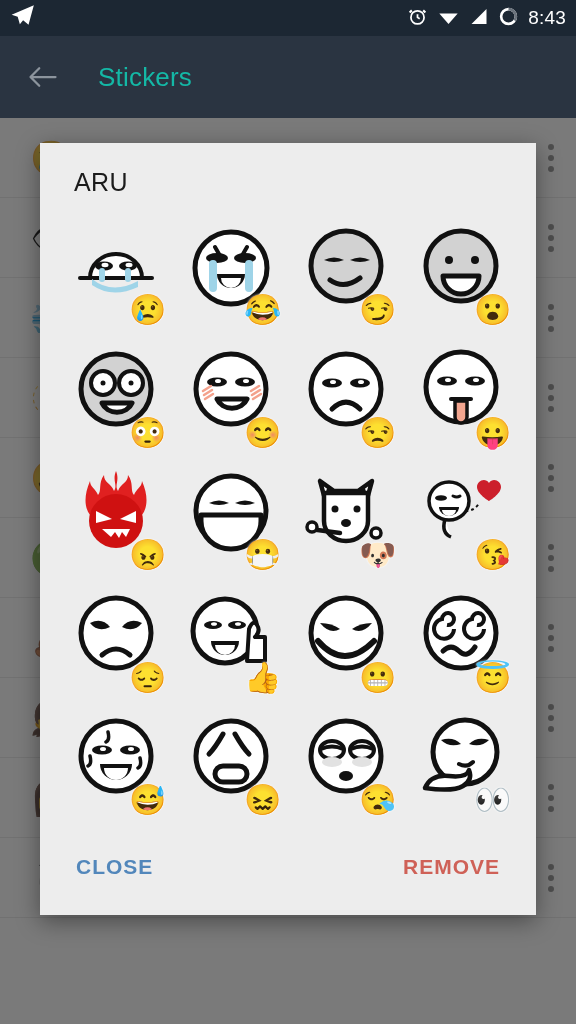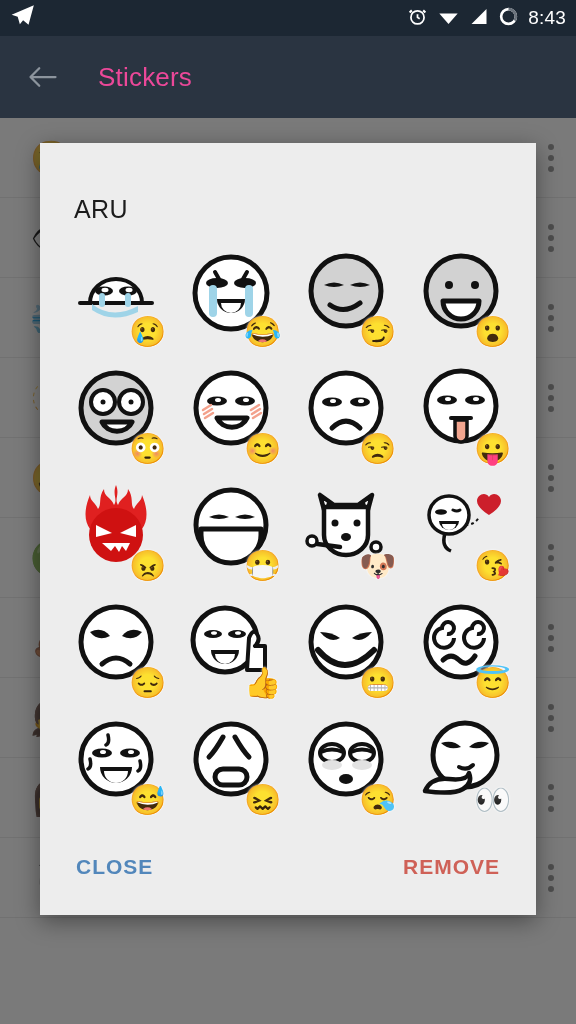--- a/index.html
+++ b/index.html
@@ -19,21 +19,21 @@
   #status-bar .right { display:flex; align-items:center; gap:9px; }
   .st-time { color:#fff; font-size:19px; letter-spacing:.2px;text-align:center; }
 
   
   #toolbar {
     position:absolute; top:36px; left:0; width:576px; height:82px;
     background:#2a3441; display:flex; align-items:center;
   }
   #back-arrow { width:26px; height:26px; margin-left:28px; position:relative; }
   #toolbar .title {
-    margin-left:44px; color:#ec4899; font-size:26px; letter-spacing:.2px;
+    margin-left:44px; color:#14b8a6; font-size:26px; letter-spacing:.2px;
   }
 
   
   #bg-list { position:absolute; top:118px; left:0; width:576px; height:906px; background:#fff; }
   .bg-row {
     position:relative; height:80px; border-bottom:1px solid #e6e6e6;
     display:flex; align-items:center; padding-left:24px; overflow:hidden;
   }
   .bg-thumb {
     width:56px; height:58px; flex:0 0 56px; position:relative;
@@ -50,21 +50,21 @@
 
   
   #scrim { position:absolute; top:118px; left:0; width:576px; height:906px; background:rgba(40,40,40,.62); }
 
   
   #dialog {
     position:absolute; left:40px; top:143px; width:496px; height:772px;
     background:#ededed; box-shadow:0 6px 22px rgba(0,0,0,.4);
     display:flex; flex-direction:column;
   }
-  #dialog-title { font-size:25px; color:#1c1c1c; padding:52px 0 0 34px; letter-spacing:.4px; }
+  #dialog-title { font-size:25px; color:#1c1c1c; padding:25px 0 0 34px; letter-spacing:.4px; }
 
   #sticker-grid {
     flex:1; display:grid; grid-template-columns:repeat(4,1fr);
     grid-template-rows:repeat(5,1fr);
     padding:10px 18px 0 18px;
   }
   .sticker-cell { position:relative; display:flex; align-items:center; justify-content:center; }
   .sticker-art {
     width:92px; height:92px; display:flex; align-items:center; justify-content:center;
     position:relative;

